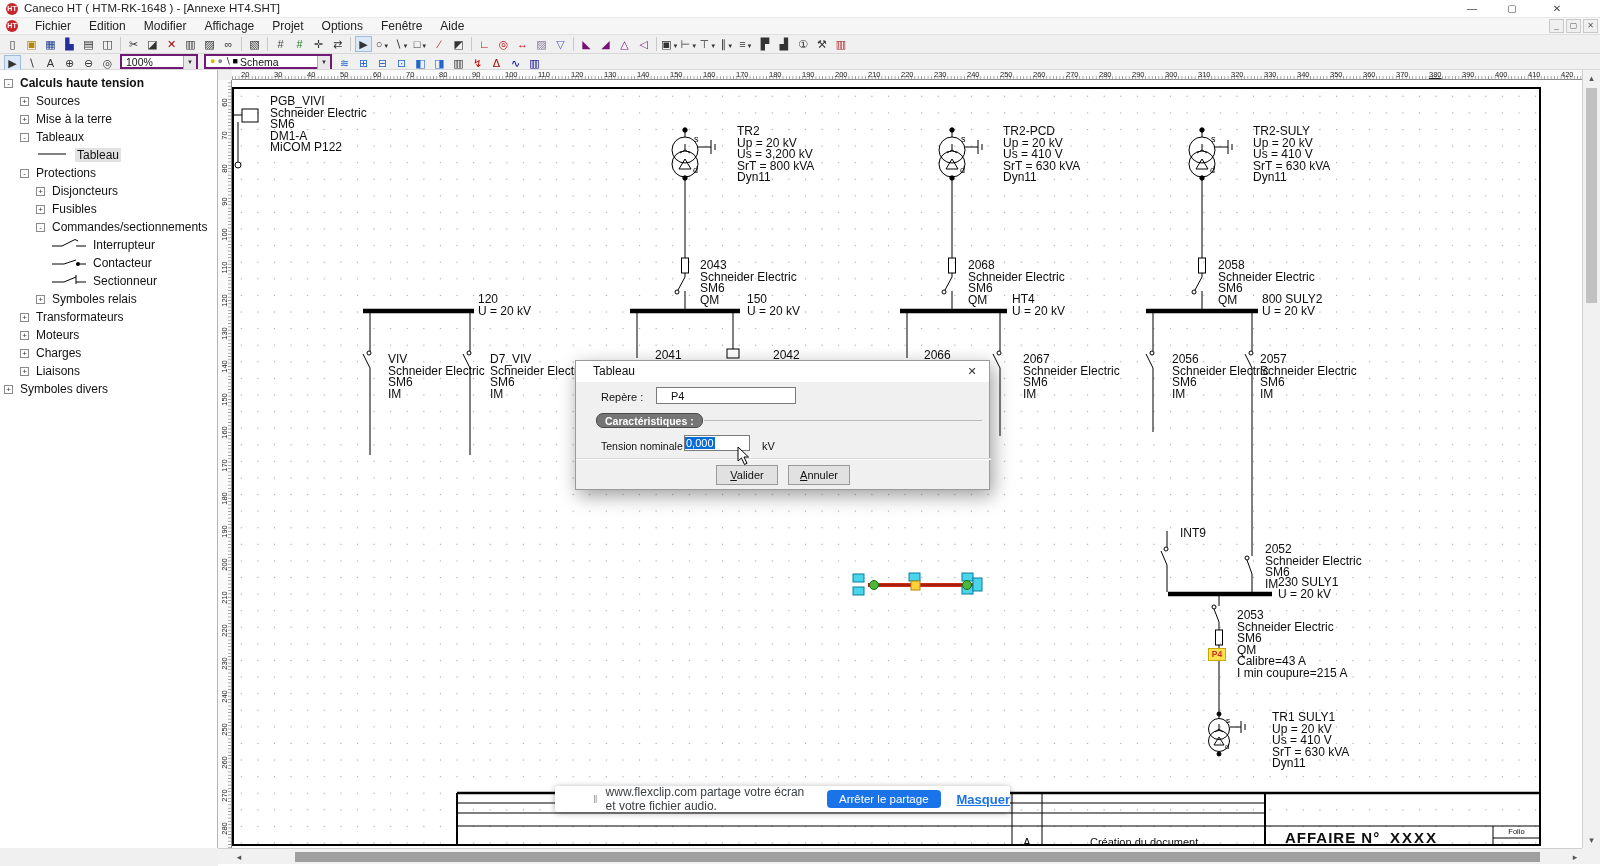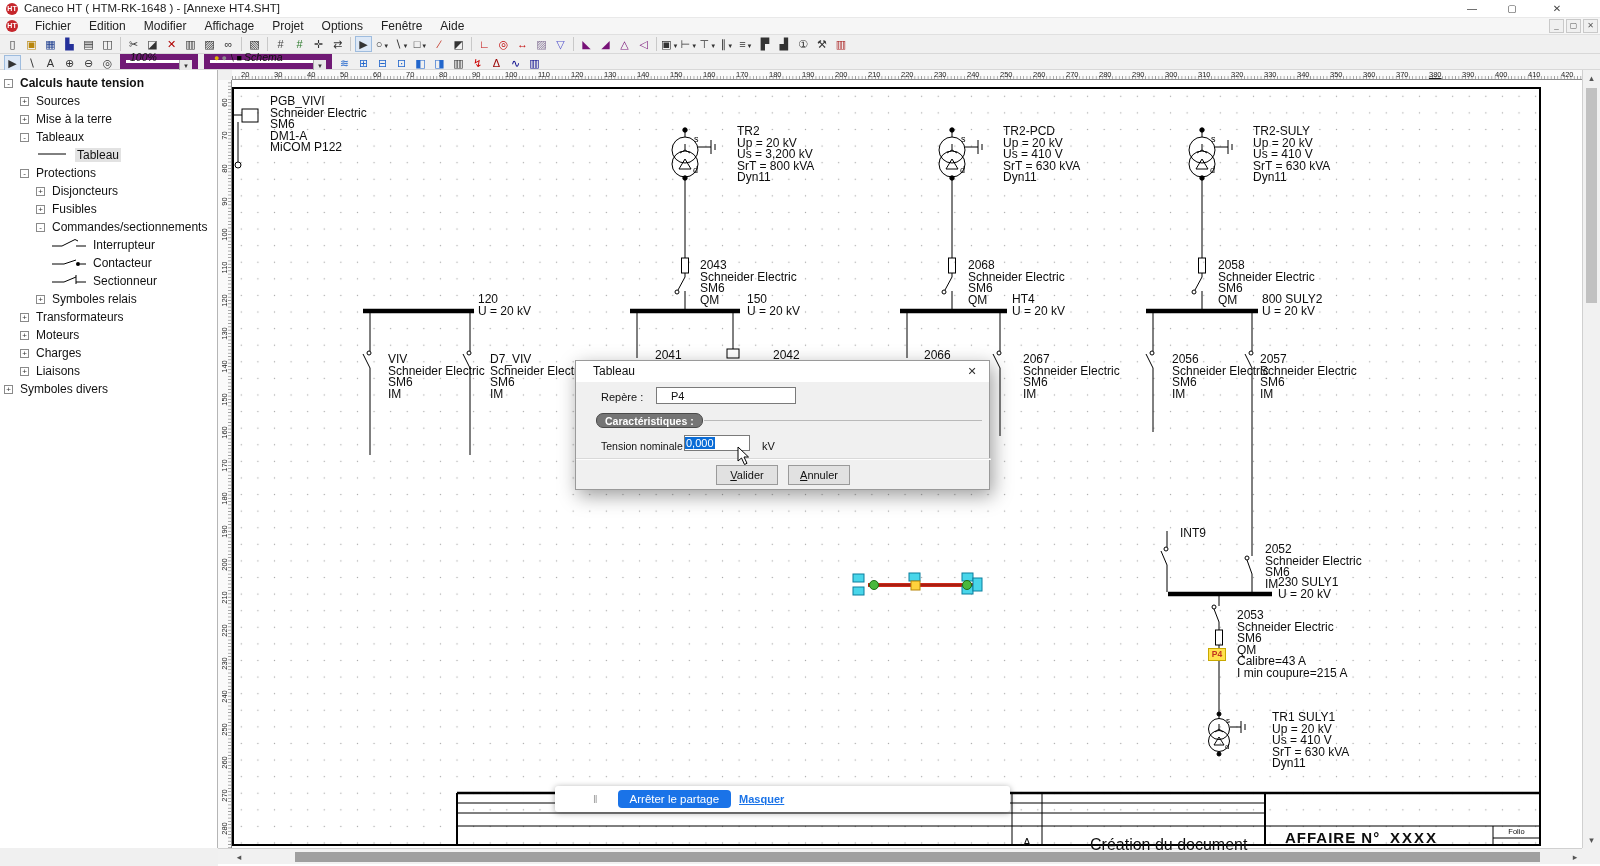--- a/index.html
+++ b/index.html
@@ -25,22 +25,22 @@
   
   .toolbar { position:absolute; left:0; width:1600px; background:#f0f0f0; border-bottom:1px solid #d8d8d8;
     display:flex; align-items:center; padding-left:3px; }
   #toolbar1 { top:35px; height:19px; }
   #toolbar2 { top:54px; height:16px; }
   .tb { display:inline-block; min-width:17px; height:16px; line-height:16px; text-align:center;
     font-size:11px; color:#333; margin:0 1px; }
   .tb.active { background:#dde8f6; border:1px solid #9ebcde; line-height:14px; }
   .tb .dd { font-size:6px; color:#333; margin-left:1px; }
   .tbsep { display:inline-block; width:1px; height:14px; background:#c9c9c9; margin:0 3px; }
-  .combo { height:15px; background:#fff; border:6px solid #701a75; font-size:10.5px; display:inline-flex;
-    align-items:flex-end; padding-left:4px; margin:0 3px; position:relative; color:#111;font-style:italic; }
+  .combo { height:15px; background:#fff; border:2px solid #701a75; font-size:10.5px; display:inline-flex;
+    align-items:flex-start; padding-left:4px; margin:0 3px; position:relative; color:#111; }
   .combo .arrow { position:absolute; right:0; top:0; width:13px; height:13px; background:#e8e8e8;
     border-left:1px solid #aaa; font-size:6px; text-align:center; line-height:13px; color:#333; }
   .mini { font-size:9px; margin-right:2px; }
 
   
   #sidebar { position:absolute; left:0; top:70px; width:218px; height:778px; background:#ffffff;
     border-right:1px solid #b5b5b5; padding-top:4px; font-size:12px; color:#111; overflow:hidden; }
   .tree-row { height:18px; display:flex; align-items:center; white-space:nowrap; }
   .tree-box { width:9px; height:9px; border:1px solid #8a8a8a; background:#fff; font-size:8px;
     line-height:7px; text-align:center; color:#333; margin-right:5px; flex:none; }
@@ -107,21 +107,21 @@
   .dlg-btn u { text-decoration:underline; }
   #cursor { position:absolute; left:737px; top:446px; z-index:40; }
 
   
   #notif { position:absolute; left:555px; top:786px; width:455px; height:26px; background:#fff;
     border-radius:3px; box-shadow:0 1px 6px rgba(0,0,0,0.35); z-index:25; display:flex; align-items:center;
     font-size:12px; color:#3c4043; }
   #notif .pause { margin:0 8px 0 38px; color:#9a9a9a; font-size:11px; }
   #notif-btn { margin-left:12px; background:#1a73e8; color:#fff; border-radius:4px; padding:3px 12px;
     font-size:11.5px; white-space:nowrap; }
-  #notif-hide { margin-left:8px; color:#1a73e8; text-decoration:underline; font-weight:bold; font-size:11px; }
+  #notif-hide { margin-left:16px; color:#1a73e8; text-decoration:underline; font-weight:bold; font-size:13px; }
 </style>
 </head>
 <body>
 
 <div id="titlebar">
   <div id="app-icon">HT</div>
   <div id="title-text">Caneco HT ( HTM-RK-1648 ) - [Annexe HT4.SHT]</div>
   <div class="wctl" style="left:1455px">—</div>
   <div class="wctl" style="left:1495px">▢</div>
   <div class="wctl" style="left:1540px">✕</div>
@@ -698,21 +698,21 @@
     </div>
   <div class="sch-label" style="left:1040px;top:632px">
       <div>TR1 SULY1</div>
       <div>Up = 20 kV</div>
       <div>Us = 410 V</div>
       <div>SrT = 630 kVA</div>
       <div>Dyn11</div>
     </div>
 
   <div class="tb-text" style="left:780px;top:756px;width:30px;text-align:center;font-size:11px">A</div>
-  <div class="tb-text" style="left:858px;top:756px;font-size:16px">Création du document</div>
+  <div class="tb-text" style="left:858px;top:756px;font-size:11px">Création du document</div>
   <div class="tb-text" style="left:1053px;top:749px;font-size:15px;font-weight:bold;letter-spacing:1px">AFFAIRE N°</div>
   <div class="tb-text" style="left:1158px;top:749px;font-size:15px;font-weight:bold;letter-spacing:2px">XXXX</div>
   <div class="tb-text" style="left:1261px;top:747px;width:47px;text-align:center;font-size:7.5px">Folio</div>
 
   <div id="p4-tag">P4</div>
 </div>
 
 <div id="statusfill"></div>
 <div id="hscroll">
   <div class="scroll-arrow" style="left:14px;width:14px">◂</div>
@@ -740,15 +740,16 @@
   <div class="dlg-btn" style="left:140px"><u>V</u><span>alider</span></div>
   <div class="dlg-btn" style="left:212px"><u>A</u><span>nnuler</span></div>
 </div>
 
 <svg id="cursor" width="14" height="20" viewBox="0 0 14 20">
   <polygon points="1,1 1,15 4.5,12 7.5,18.5 10,17.3 7,11 11.5,11" fill="#fff" stroke="#000" stroke-width="1"></polygon>
 </svg>
 
 <div id="notif">
   <span class="pause">‖</span>
+  <span>www.flexclip.com partage votre écran et votre fichier audio.</span>
   <span id="notif-btn">Arrêter le partage</span>
   <span id="notif-hide">Masquer</span>
 </div>
 
 </body></html>

